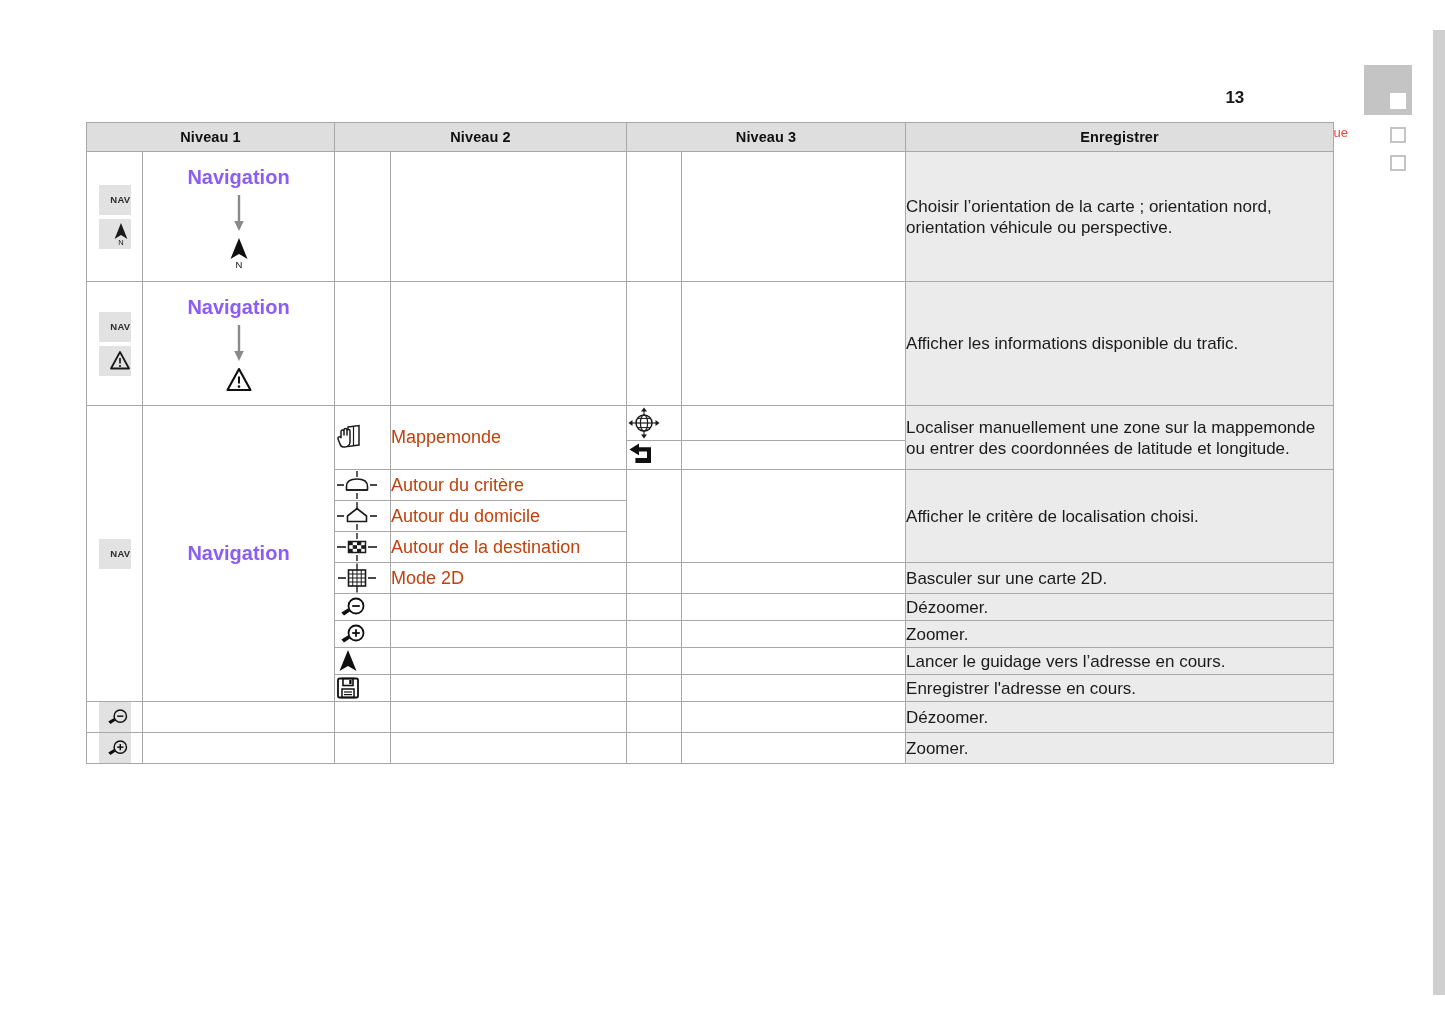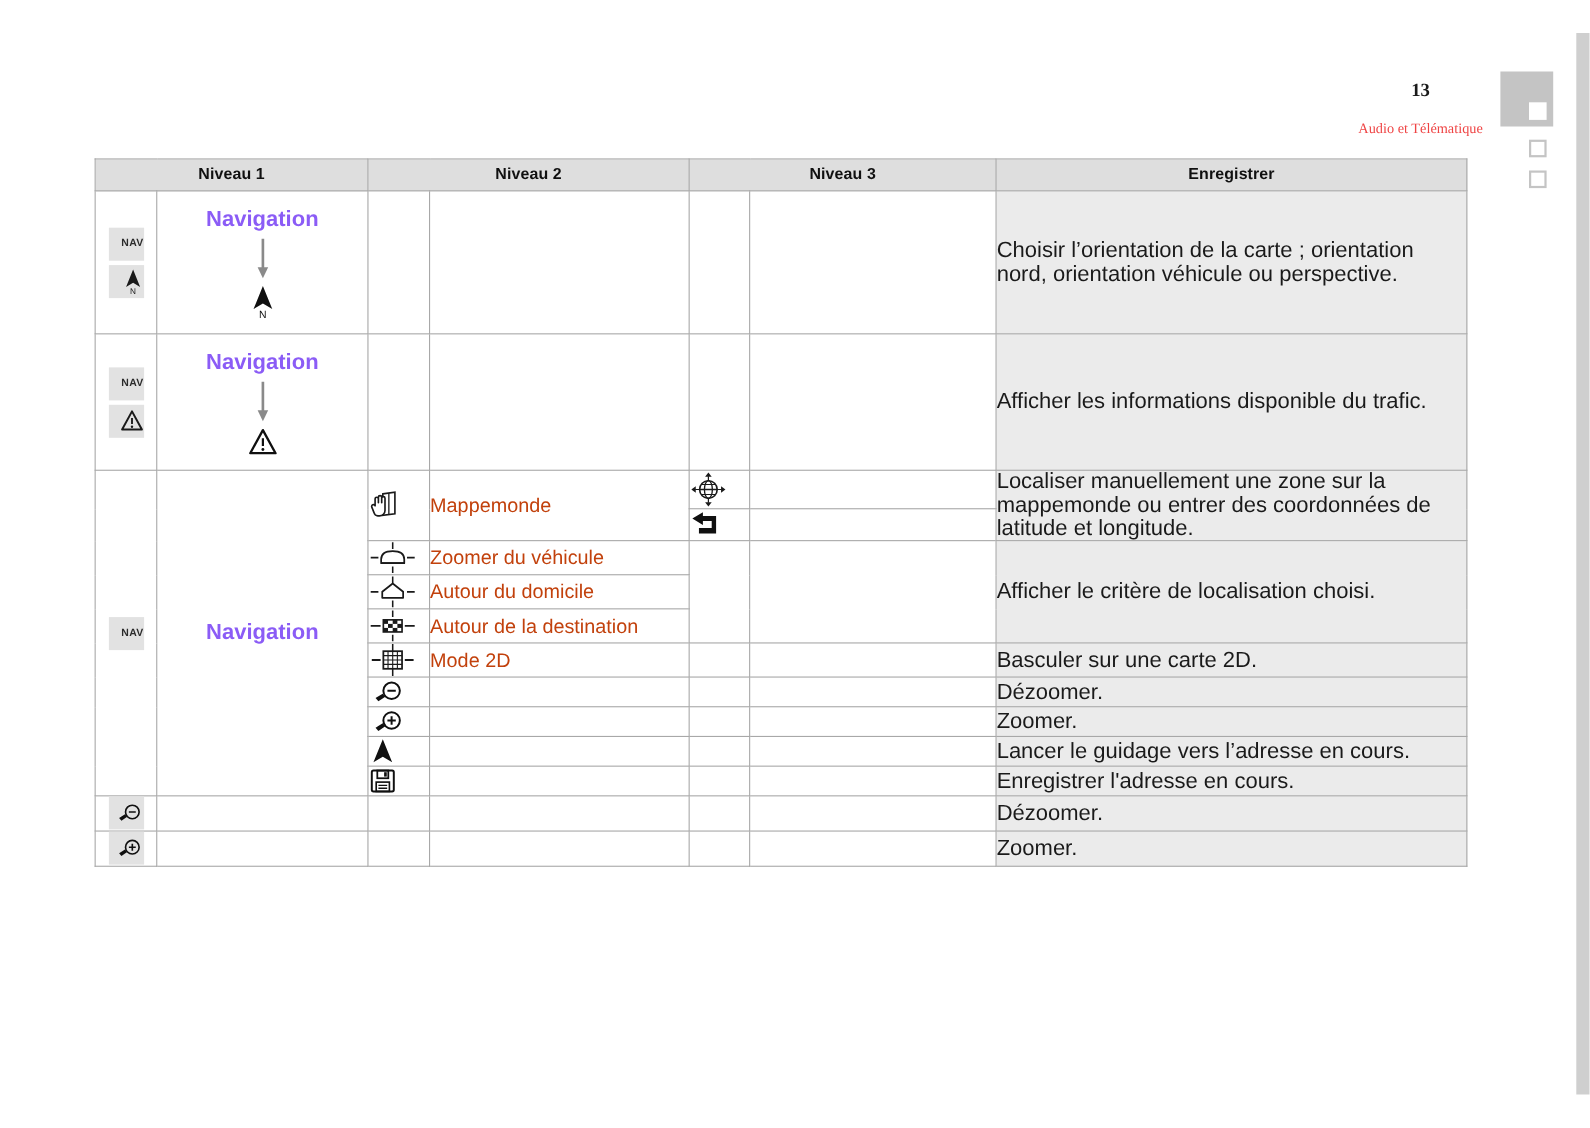--- a/index.html
+++ b/index.html
@@ -49,42 +49,41 @@
     background: #ffffff;
     box-sizing: border-box;
   }
   .tab-sq.s1 { top: 127px; }
   .tab-sq.s2 { top: 155px; }
 
   
   .page-head {
     position: absolute;
     right: 97px;
-    top: 72px;
-    text-align: center;
-    font-family: Liberation Serif, serif;
+    top: 88px;
+    text-align: left;
   }
   .page-num {
     font-size: 17px;
     font-weight: bold;
     color: #1a1a1a;
     line-height: 20px;
   }
   .page-section {
     font-size: 13px;
     color: #ef4444;
     line-height: 22px;
     margin-top: 14px;
   }
 
   
   .tbl-wrap {
     position: absolute;
     left: 86px;
-    top: 144px;
+    top: 122px;
     width: 1247px;
   }
   table.manual {
     border-collapse: collapse;
     width: 100%;
     table-layout: fixed;
   }
   table.manual td, table.manual th {
     border: 1px solid #a8a8a8;
     padding: 0;
@@ -106,21 +105,21 @@
   .c-lab2 { width: 236px; }
   .c-ico3 { width: 55px; }
   .c-lab3 { width: 224px; }
   .c-comm { width: 428px; }
 
   td.cell-icon { text-align: center; }
   td.cell-label { padding: 0 14px; font-size: 18px; color: #c2410c; }
   td.comment {
     background: #ebebeb;
     padding: 10px 14px;
-    font-size: 20px;
+    font-size: 17px;
     line-height: 21px;
     color: #1a1a1a;
   }
   td.blank { background: #ffffff; }
 
   .nav-title {
     font-size: 20px;
     font-weight: bold;
     color: #8b5cf6;
     text-align: center;
@@ -323,21 +322,21 @@
       <td class="cell-icon">
         <svg width="44" height="30" viewBox="0 0 44 30">
           <line x1="22" y1="1" x2="22" y2="7" stroke="#1a1a1a" stroke-width="1.4"></line>
           <line x1="22" y1="23" x2="22" y2="29" stroke="#1a1a1a" stroke-width="1.4"></line>
           <line x1="2" y1="15" x2="9" y2="15" stroke="#1a1a1a" stroke-width="1.6"></line>
           <line x1="35" y1="15" x2="42" y2="15" stroke="#1a1a1a" stroke-width="1.6"></line>
           <path d="M11.5 20 L11.5 16.5 Q11.5 9 22 9 Q32.5 9 32.5 16.5 L32.5 20 Z" fill="none" stroke="#1a1a1a" stroke-width="1.6" stroke-linejoin="round"></path>
           <line x1="11.5" y1="20" x2="32.5" y2="20" stroke="#1a1a1a" stroke-width="1.6"></line>
         </svg>
       </td>
-      <td class="cell-label">Zoomer du véhicule</td>
+      <td class="cell-label">Autour du critère</td>
       <td class="blank" rowspan="3"></td>
       <td class="blank" rowspan="3"></td>
       <td class="comment" rowspan="3">Afficher le critère de localisation choisi.</td>
     </tr>
 
     <tr>
       <td class="cell-icon">
         <svg width="44" height="30" viewBox="0 0 44 30">
           <line x1="22" y1="1" x2="22" y2="7" stroke="#1a1a1a" stroke-width="1.4"></line>
           <line x1="22" y1="23" x2="22" y2="29" stroke="#1a1a1a" stroke-width="1.4"></line>

